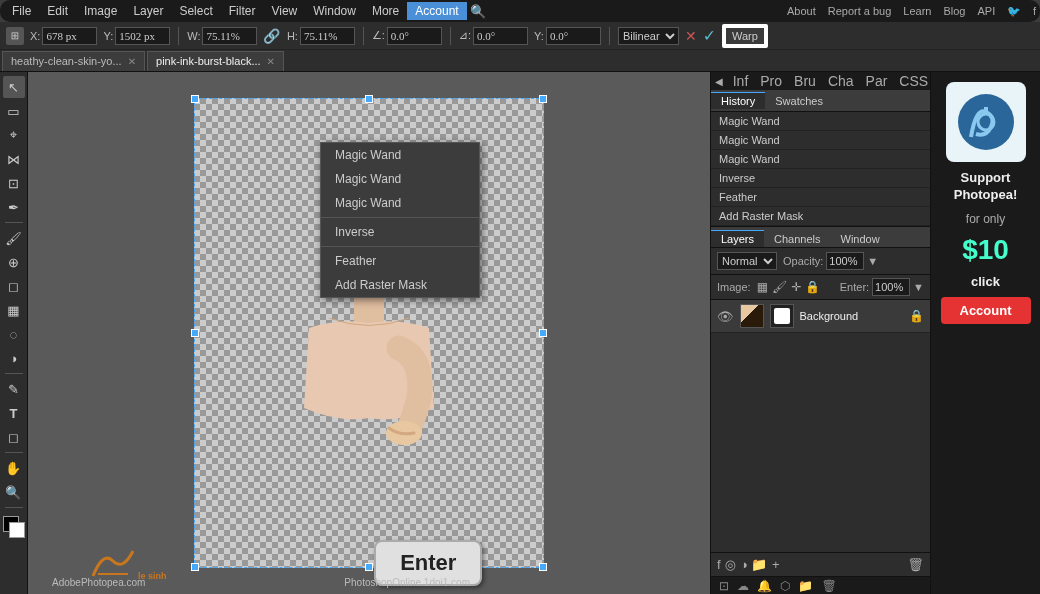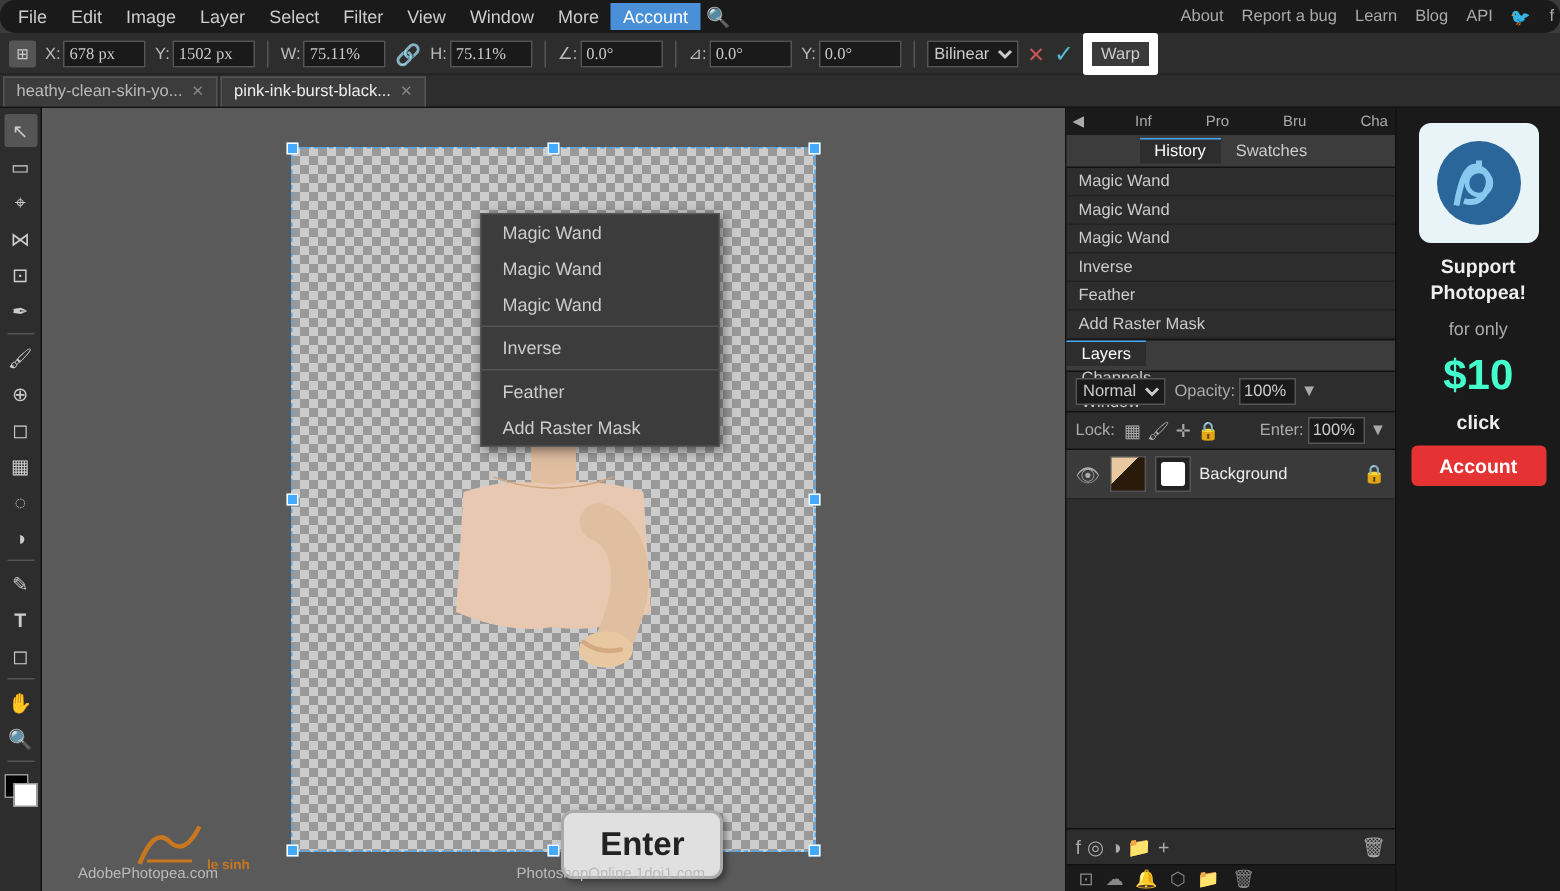--- a/index.html
+++ b/index.html
@@ -20,21 +20,21 @@
 
     
     .options-bar {
       display: flex; align-items: center; background: #2d2d2d; height: 28px;
       padding: 0 6px; gap: 6px; border-bottom: 1px solid #222;
     }
     .opt-icon { width: 18px; height: 18px; background: #555; border-radius: 2px; display:flex; align-items:center; justify-content:center; font-size:10px; color:#ccc; }
     .opt-field { display:flex; align-items:center; gap:2px; font-size:11px; color:#bbb; }
     .opt-field input { width: 55px; background:#1a1a1a; border:1px solid #555; color:#ccc; font-size:11px; padding:1px 3px; height:18px;font-family:Liberation Serif, serif; }
     .opt-sep { width:1px; height:18px; background:#555; margin:0 2px; }
-    .opt-btn { padding:2px 6px; background:#3a3a3a; border:6px solid #ffffff; color:#ccc; font-size:11px; cursor:pointer; border-radius:2px; }
+    .opt-btn { padding:2px 6px; background:#3a3a3a; border:4px solid #ffffff; color:#ccc; font-size:11px; cursor:pointer; border-radius:2px; }
     .opt-check { color:#5bc; font-size:16px; cursor:pointer; }
     .opt-x { color:#c55; font-size:14px; cursor:pointer; }
     .bilinear-select { background:#1a1a1a; border:1px solid #555; color:#ccc; font-size:11px; height:18px; }
 
     
     .tabs-bar {
       display:flex; align-items:center; background:#2d2d2d; height:22px;
       border-bottom:1px solid #111; padding-left:2px; gap:2px;
     }
     .tab {
@@ -92,36 +92,36 @@
       background:#e0e0e0; border:2px solid #aaa; border-radius:8px;
       padding:8px 24px; font-size:22px; font-weight:bold; color:#222;
       cursor:pointer; box-shadow:2px 2px 4px rgba(0,0,0,0.4);
     }
 
     
     .right-panel { width:220px; background:#2d2d2d; border-left:1px solid #111; display:flex; flex-direction:column; }
 
     
     .rp-mini-tabs { display:flex; background:#1a1a1a; height:18px; align-items:center; }
-    .rp-mini-tab { font-size:10px; color:#aaa; padding:12px 6px; cursor:pointer; height:100%; display:flex;align-items:center;margin-left:24px; }
+    .rp-mini-tab { font-size:14px; color:#aaa; padding:12px 6px; cursor:pointer; height:100%; display:flex;align-items:center; }
     .rp-arrow { color:#aaa; font-size:10px; padding:0 4px; cursor:pointer; }
 
     
-    .history-tabs { display:flex; background:#3c3c3c; height:22px; align-items:center; border-bottom:1px solid #111;justify-content:center; }
+    .history-tabs { display:flex; background:#3c3c3c; height:22px; align-items:center; border-bottom:1px solid #111; }
     .h-tab { padding:2px 10px; font-size:11px; color:#ccc; cursor:pointer; }
     .h-tab.active { background:#2d2d2d; border-top:1px solid #4af; color:#fff; }
 
     .history-list { flex:0 0 auto; }
     .history-item {
       display:flex; align-items:center; padding:3px 8px; font-size:11px; color:#ccc;
       border-bottom:1px solid #222; cursor:pointer;
     }
 
     
-    .layers-header { display:flex; background:#3c3c3c; height:22px; align-items:flex-start; border-bottom:1px solid #111; border-top:1px solid #111;flex-direction:column; }
+    .layers-header { display:flex; background:#3c3c3c; height:22px; align-items:flex-end; border-bottom:1px solid #111; border-top:1px solid #111; }
     .l-tab { padding:2px 10px; font-size:11px; color:#ccc; cursor:pointer; }
     .l-tab.active { background:#2d2d2d; border-top:1px solid #4af; color:#fff; }
 
     .layer-options { display:flex; align-items:center; padding:4px 6px; gap:6px; border-bottom:1px solid #111; }
     .layer-select { background:#1a1a1a; border:1px solid #555; color:#ccc; font-size:11px; height:18px; }
     .layer-opacity { display:flex; align-items:center; gap:3px; font-size:11px; color:#aaa; }
     .layer-input { width:38px; background:#1a1a1a; border:1px solid #555; color:#ccc; font-size:11px; height:18px; padding:0 2px; }
 
     .layer-lock-row { display:flex; align-items:center; padding:3px 6px; gap:6px; border-bottom:1px solid #111; }
     .lock-label { font-size:11px; color:#aaa; }
@@ -403,21 +403,21 @@
         <option>Screen</option>
       </select>
       <div class="layer-opacity">
         <span>Opacity:</span>
         <input type="text" class="layer-input" value="100%" style="">
         <span style="cursor:pointer;color:#aaa;">▼</span>
       </div>
     </div>
 
     <div class="layer-lock-row">
-      <span class="lock-label">Lock:</span>
+      <span class="lock-label">Image:</span>
       <div class="lock-icons">
         <span class="lock-icon">▦</span>
         <span class="lock-icon">🖌</span>
         <span class="lock-icon">✛</span>
         <span class="lock-icon">🔒</span>
       </div>
       <div style="margin-left:auto;">
         <div class="fill-row">
           <span>Enter:</span>
           <input type="text" class="layer-input" value="100%" style="">

